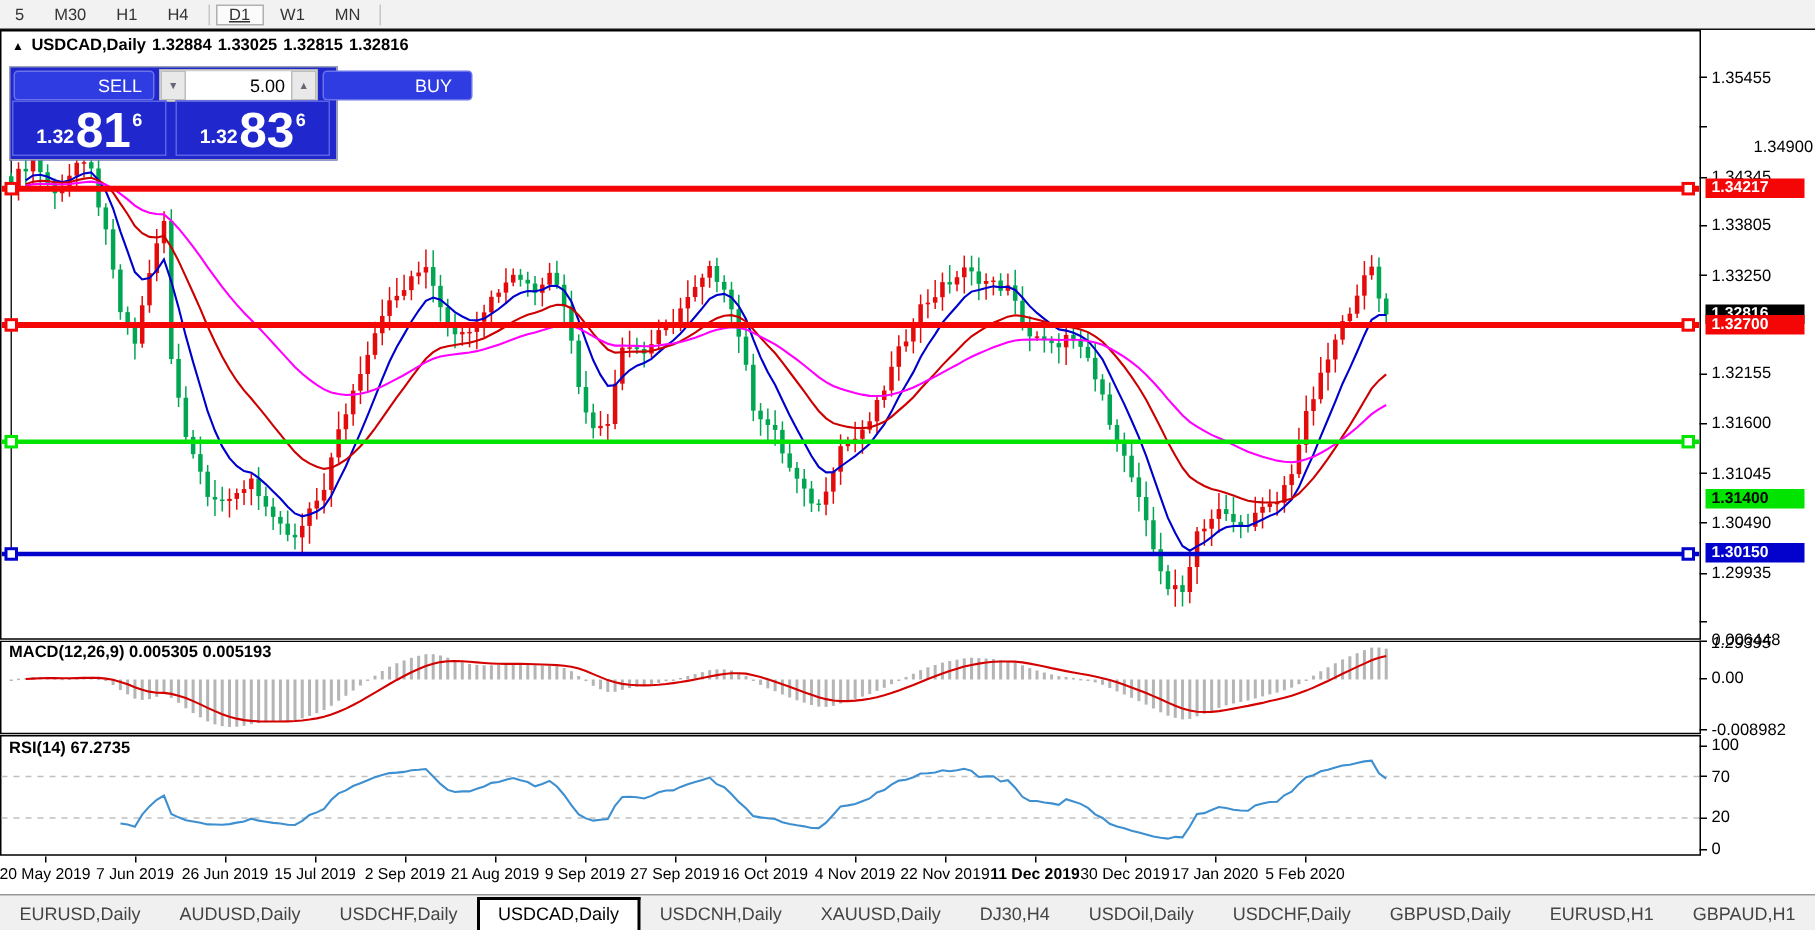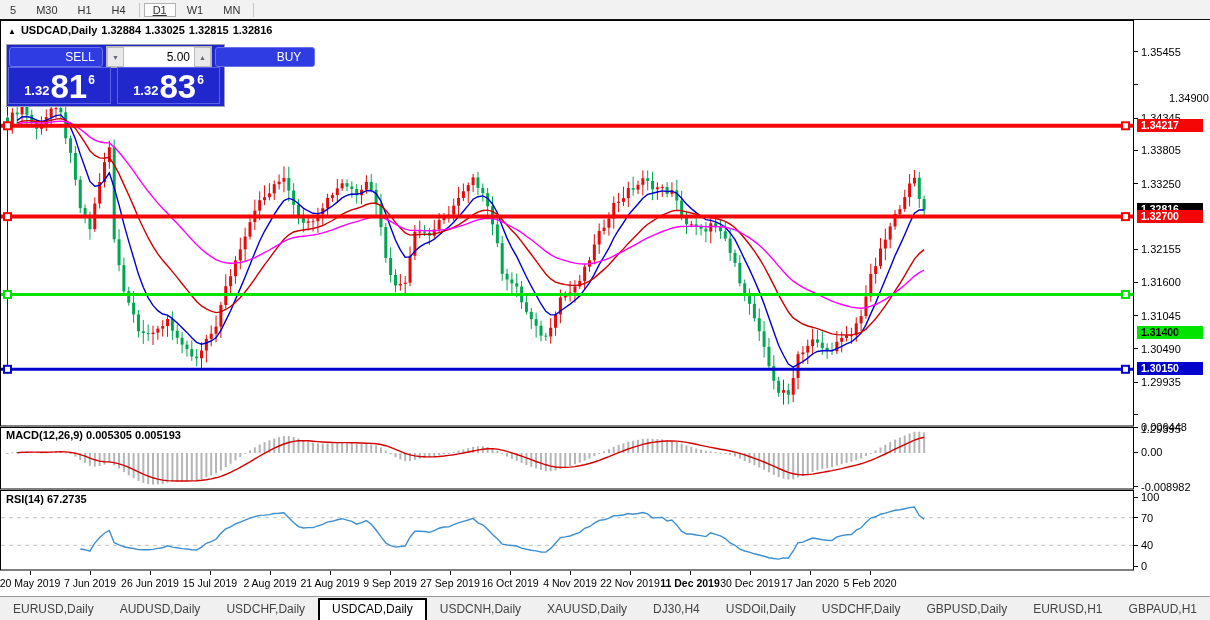--- a/index.html
+++ b/index.html
@@ -747,36 +747,36 @@
       <div class="ptick" style="top: 421.001px;">0.006448</div>
       <div class="ydash" style="top: 451.5px;"></div>
       <div class="ptick" style="top: 446px;">0.00</div>
       <div class="ydash" style="top: 486.323px;"></div>
       <div class="ptick" style="top: 480.823px;">-0.008982</div>
       <div class="ydash" style="top: 496.5px;"></div>
       <div class="ptick" style="top: 491px;">100</div>
       <div class="ydash" style="top: 517.2px;"></div>
       <div class="ptick" style="top: 511.7px;">70</div>
       <div class="ydash" style="top: 544.8px;"></div>
-      <div class="ptick" style="top: 539.3px;">40</div>
+      <div class="ptick" style="top: 539.3px;">20</div>
       <div class="ydash" style="top: 565.5px;"></div>
       <div class="ptick" style="top: 560px;">0</div>
     </div>
 
   <div class="dateaxis" id="dateaxis">
       <div class="dtick" style="left: 30px;"></div>
       <div class="dlabel" style="left: 30px;">20 May 2019</div>
       <div class="dtick" style="left: 90px;"></div>
       <div class="dlabel" style="left: 90px;">7 Jun 2019</div>
       <div class="dtick" style="left: 150px;"></div>
       <div class="dlabel" style="left: 150px;">26 Jun 2019</div>
       <div class="dtick" style="left: 210px;"></div>
       <div class="dlabel" style="left: 210px;">15 Jul 2019</div>
       <div class="dtick" style="left: 270px;"></div>
-      <div class="dlabel" style="left: 270px;">2 Aug 2019</div>
+      <div class="dlabel" style="left: 270px;">2 Sep 2019</div>
       <div class="dtick" style="left: 330px;"></div>
       <div class="dlabel" style="left: 330px;">21 Aug 2019</div>
       <div class="dtick" style="left: 390px;"></div>
       <div class="dlabel" style="left: 390px;">9 Sep 2019</div>
       <div class="dtick" style="left: 450px;"></div>
       <div class="dlabel" style="left: 450px;">27 Sep 2019</div>
       <div class="dtick" style="left: 510px;"></div>
       <div class="dlabel" style="left: 510px;">16 Oct 2019</div>
       <div class="dtick" style="left: 570px;"></div>
       <div class="dlabel" style="left: 570px;">4 Nov 2019</div>

